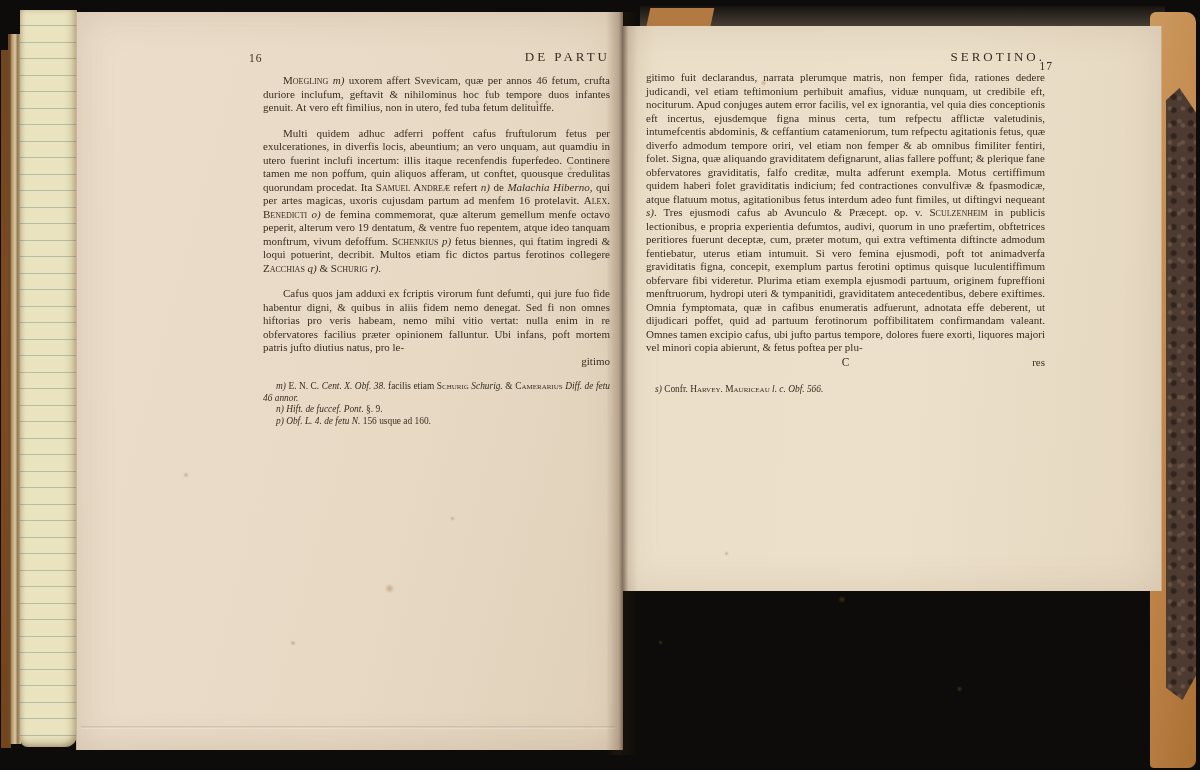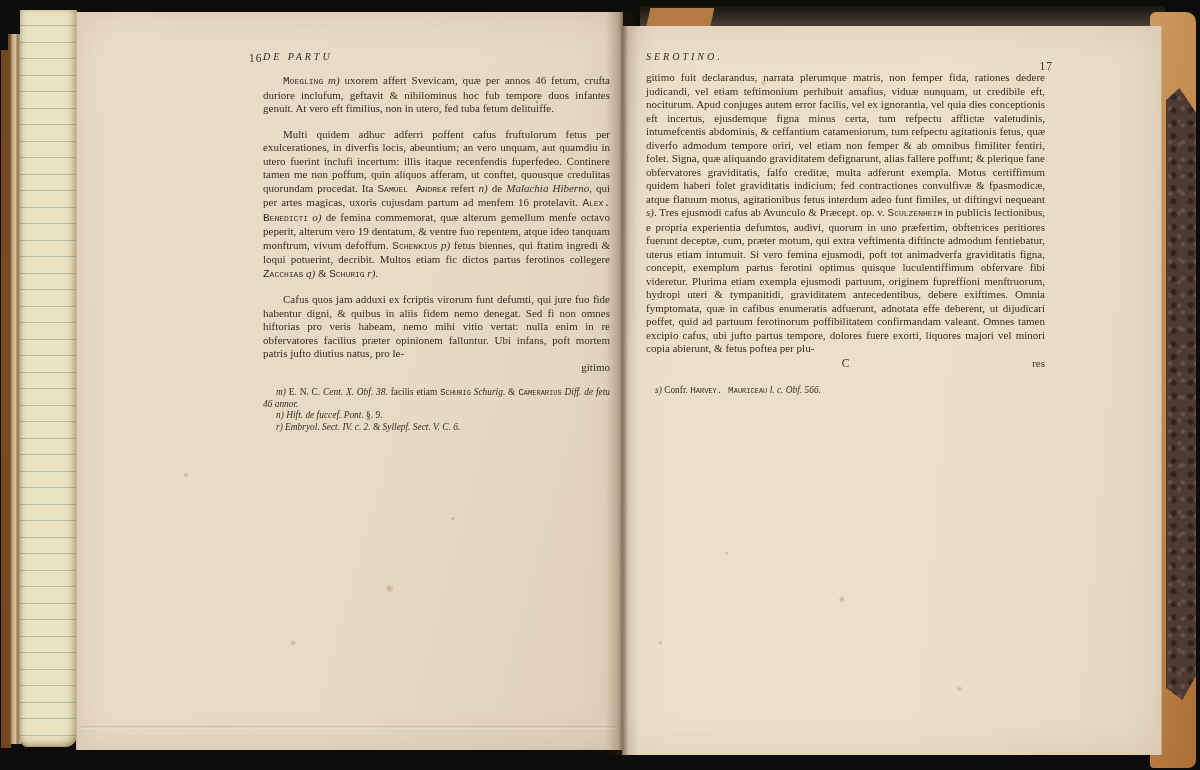--- a/index.html
+++ b/index.html
@@ -53,56 +53,56 @@
 
   
   .page{position:absolute;}
   .page-left{
     left:76px;top:12px;width:546px;height:738px;
     background:linear-gradient(105deg,#ebddca 0%,var(--paper_left,#e7d9c4) 60%,#e0d0ba 100%);
     box-shadow:inset 0 0 38px rgba(120,90,60,.18);
     border-left:1px solid #c9b392;
   }
   .page-right{
-    left:622px;top:26px;width:539px;height:729px;
+    left:622px;top:26px;width:539px;height:565px;
     background:linear-gradient(95deg,#e0d1ba 0%,#ebdfc9 6%,var(--paper_right,#ece0ca) 55%,#e5d7c0 100%);
     box-shadow:inset 0 0 38px rgba(120,90,60,.15);
     border-right:1px solid #c6ae87;
   }
   .gutter{
     position:absolute;left:606px;top:12px;width:32px;height:743px;pointer-events:none;
     background:linear-gradient(to right,rgba(80,50,25,0),rgba(80,50,25,.26) 40%,rgba(38,20,7,.5) 52%,rgba(80,50,25,.12) 70%,rgba(80,50,25,0));
   }
   .crease{
     position:absolute;left:4px;top:714px;width:534px;height:3px;
     background:linear-gradient(to bottom,rgba(120,90,55,.22),rgba(255,255,250,.35));
   }
 
   
   .text-block{position:absolute;color:var(--ink,#362d22);}
   .tb-left{left:186px;top:38px;width:347px;}
   .tb-right{left:24px;top:24px;width:399px;}
-  .hdr{position:relative;text-align:left;height:17px;margin-bottom:7px;}
+  .hdr{position:relative;text-align:right;height:17px;margin-bottom:7px;}
   .hdr-r{margin-bottom:4px;}
-  .running-header{font-style:italic;font-size:10px;letter-spacing:3px;}
+  .running-header{font-size:13px;letter-spacing:3px;}
   .page-number{font-size:11.5px;letter-spacing:1px;}
   .pn-left{position:absolute;left:-14px;top:2px;}
   .pn-right{position:absolute;right:-8px;top:10px;}
   .body-text{font-size:11px;line-height:13.5px;text-align:justify;}
   .para{margin:0 0 12px 0;}
   .para.indent{text-indent:20px;}
   .para.last{margin-bottom:0;}
   .catchword{text-align:right;font-size:11px;line-height:13.5px;}
   .sigline{position:relative;text-align:center;font-size:11.5px;line-height:13.5px;margin-top:1px;}
   .sigline .cw{position:absolute;right:0;top:0;font-size:11px;text-align:right;}
   .footnotes{margin-top:13px;font-size:9.4px;line-height:11.7px;text-align:justify;}
   .footnote{margin:0;text-indent:13px;}
   .fn-r{margin-top:15px;}
   .fn-r .footnote{text-indent:9px;}
-  .sc{font-variant:small-caps;font-family:Liberation Mono, monospace;}
+  .sc{font-variant:small-caps;}
   .it{font-style:italic;}
 
   
   .spot{position:absolute;border-radius:50%;
     background:radial-gradient(circle,rgba(150,100,50,.38),rgba(150,100,50,0) 70%);}
   .s1{left:384px;top:584px;width:11px;height:9px;}
   .s2{left:290px;top:640px;width:6px;height:6px;}
   .s3{left:568px;top:166px;width:5px;height:5px;}
   .s4{left:535px;top:100px;width:4px;height:4px;background:radial-gradient(circle,rgba(90,60,30,.55),rgba(90,60,30,0) 70%);}
   .s5{left:183px;top:472px;width:6px;height:6px;}
@@ -134,21 +134,21 @@
         <span class="page-number pn-left">16</span>
         <span class="running-header">DE PARTU</span>
       </div>
       <p class="para indent"><span class="sc">Moegling</span><span class="it"> m)</span><span> uxorem affert Svevicam, quæ per annos 46 fetum, crufta duriore inclufum, geftavit &amp; nihilominus hoc fub tempore duos infantes genuit. At vero eft fimilius, non in utero, fed tuba fetum delituiffe.</span></p>
       <p class="para indent"><span>Multi quidem adhuc adferri poffent cafus fruftulorum fetus per exulcerationes, in diverfis locis, abeuntium; an vero unquam, aut quamdiu in utero fuerint inclufi incertum: illis itaque recenfendis fuperfedeo. Continere tamen me non poffum, quin aliquos afferam, ut conftet, quousque credulitas quorundam procedat. Ita </span><span class="sc">Samuel Andreæ</span><span> refert </span><span class="it">n)</span><span> de </span><span class="it">Malachia Hiberno</span><span>, qui per artes magicas, uxoris cujusdam partum ad menfem 16 protelavit. </span><span class="sc">Alex. Benedicti</span><span class="it"> o)</span><span> de femina commemorat, quæ alterum gemellum menfe octavo peperit, alterum vero 19 dentatum, &amp; ventre fuo repentem, atque ideo tanquam monftrum, vivum defoffum. </span><span class="sc">Schenkius</span><span class="it"> p)</span><span> fetus biennes, qui ftatim ingredi &amp; loqui potuerint, decribit. Multos etiam fic dictos partus ferotinos collegere </span><span class="sc">Zacchias</span><span class="it"> q)</span><span> &amp; </span><span class="sc">Schurig</span><span class="it"> r)</span><span>.</span></p>
       <p class="para indent last"><span>Cafus quos jam adduxi ex fcriptis virorum funt defumti, qui jure fuo fide habentur digni, &amp; quibus in aliis fidem nemo denegat. Sed fi non omnes hiftorias pro veris habeam, nemo mihi vitio vertat: nulla enim in re obfervatores facilius præter opinionem falluntur. Ubi infans, poft mortem patris jufto diutius natus, pro le-</span></p>
       <div class="catchword">gitimo</div>
       <div class="footnotes">
         <p class="footnote"><span class="it">m)</span><span> E. N. C. </span><span class="it">Cent. X. Obf. 38.</span><span> facilis etiam </span><span class="sc">Schurig</span><span class="it"> Schurig.</span><span> &amp; </span><span class="sc">Camerarius</span><span class="it"> Diff. de fetu 46 annor.</span></p>
         <p class="footnote"><span class="it">n) Hift. de fuccef. Pont.</span><span> §. 9.</span></p>
-        <p class="footnote"><span class="it">r) Embryol. Sect. IV. c. 2.</span><span> &amp; </span><span class="it">Syllepf. Sect. V. C. 6.</span></p>
+        <p class="footnote"><span class="it">p) Obf. L. 4. de fetu N.</span><span> 156 usque ad 160.</span></p>
       </div>
     </div>
   </div>
 
   <div class="page page-right">
     <div class="text-block tb-right body-text">
       <div class="hdr hdr-r">
         <span class="running-header">SEROTINO.</span>
         <span class="page-number pn-right">17</span>
       </div>

